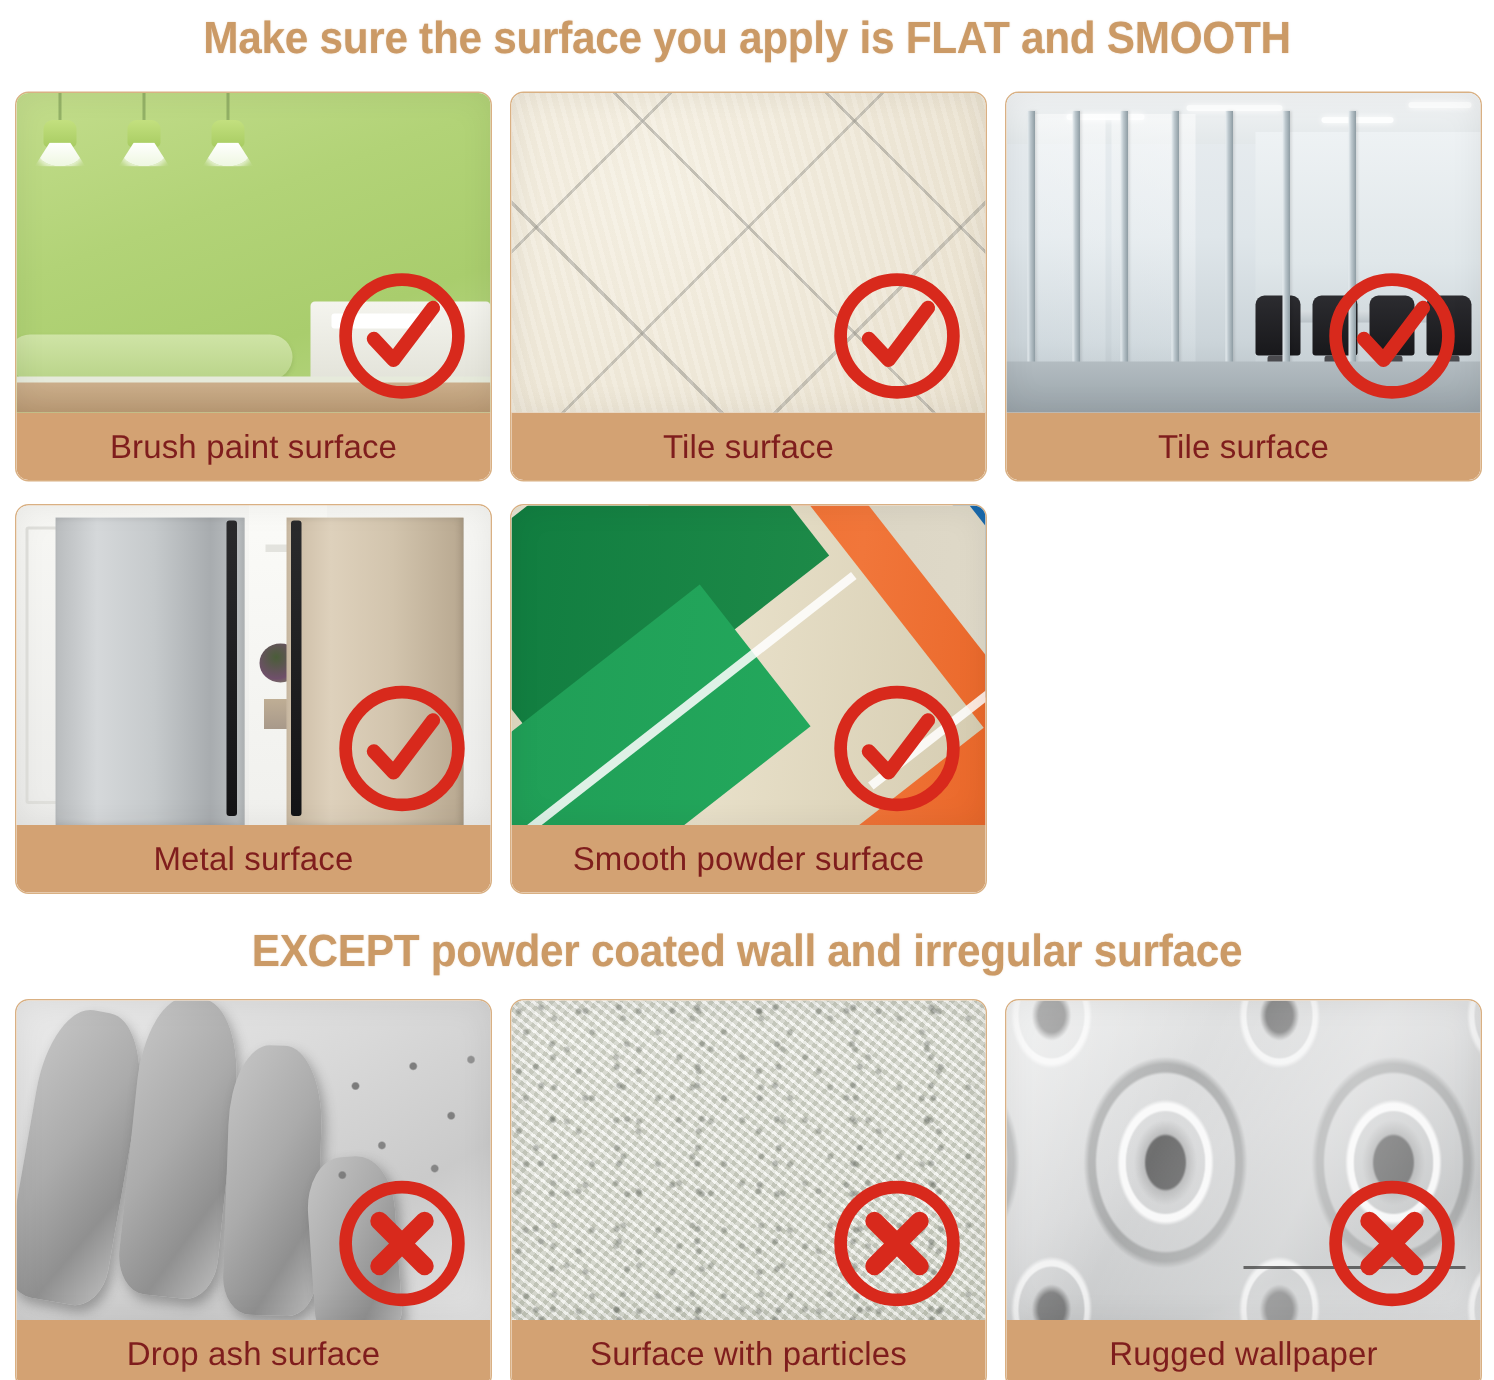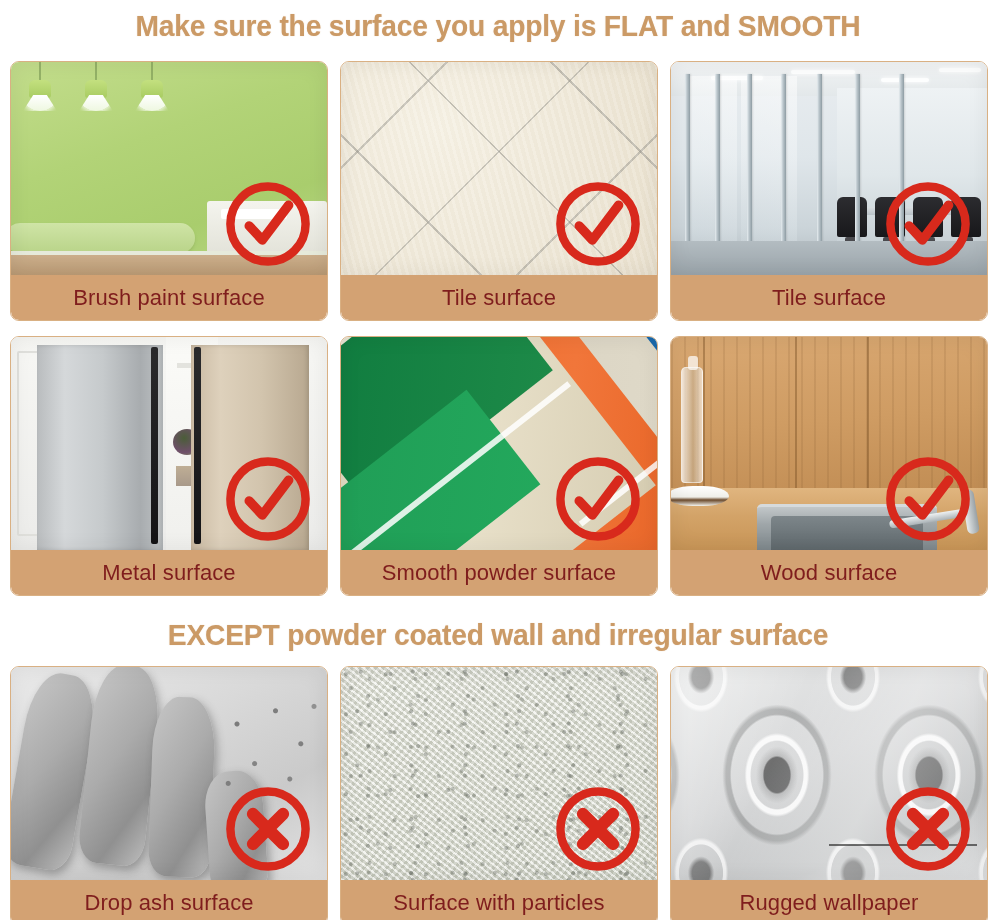--- a/index.html
+++ b/index.html
@@ -552,40 +552,20 @@
         <div class="badge">
           <svg viewBox="0 0 100 100" aria-hidden="true">
             <circle cx="50" cy="50" r="40" fill="none" stroke="#d8291c" stroke-width="9"></circle>
             <path d="M30 52 L44 67 L72 30" fill="none" stroke="#d8291c" stroke-width="10" stroke-linecap="round" stroke-linejoin="round"></path>
           </svg>
         </div>
       </div>
       <div class="label">Smooth powder surface</div>
     </div>
 
-    <div class="card">
-      <div class="photo ph-wood">
-        <div class="panelline" style="left:32px"></div>
-        <div class="panelline" style="left:124px"></div>
-        <div class="panelline" style="left:196px"></div>
-        <div class="bottle"></div>
-        <div class="counter"></div>
-        <div class="plates"></div>
-        <div class="sink"></div>
-        <div class="faucet"></div>
-        <div class="vig"></div>
-        <div class="badge">
-          <svg viewBox="0 0 100 100" aria-hidden="true">
-            <circle cx="50" cy="50" r="40" fill="none" stroke="#d8291c" stroke-width="9"></circle>
-            <path d="M30 52 L44 67 L72 30" fill="none" stroke="#d8291c" stroke-width="10" stroke-linecap="round" stroke-linejoin="round"></path>
-          </svg>
-        </div>
-      </div>
-      <div class="label">Wood surface</div>
-    </div>
   </div>
 
   <div class="heading" id="heading-bottom">EXCEPT powder coated wall and irregular surface</div>
 
   <div class="grid" id="row-3">
 
     <div class="card">
       <div class="photo ph-ash">
         <div class="finger fa"></div>
         <div class="finger fb"></div>

